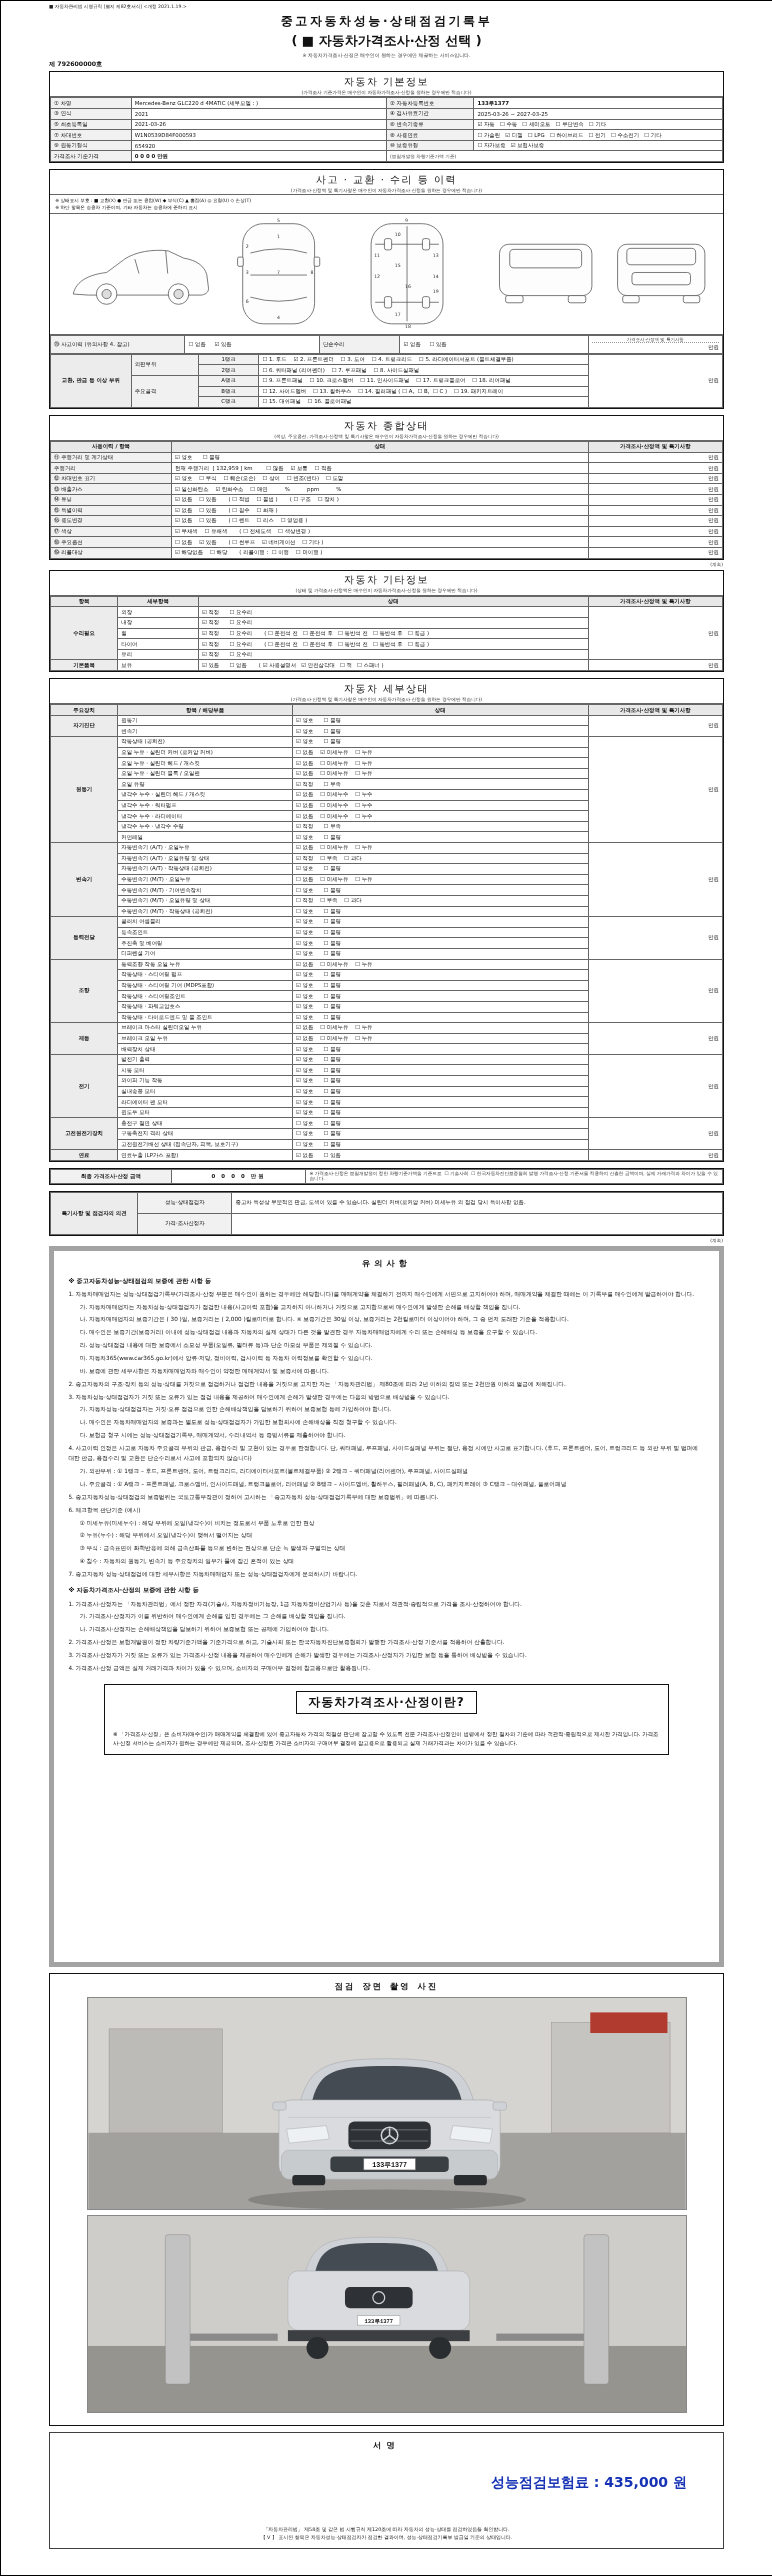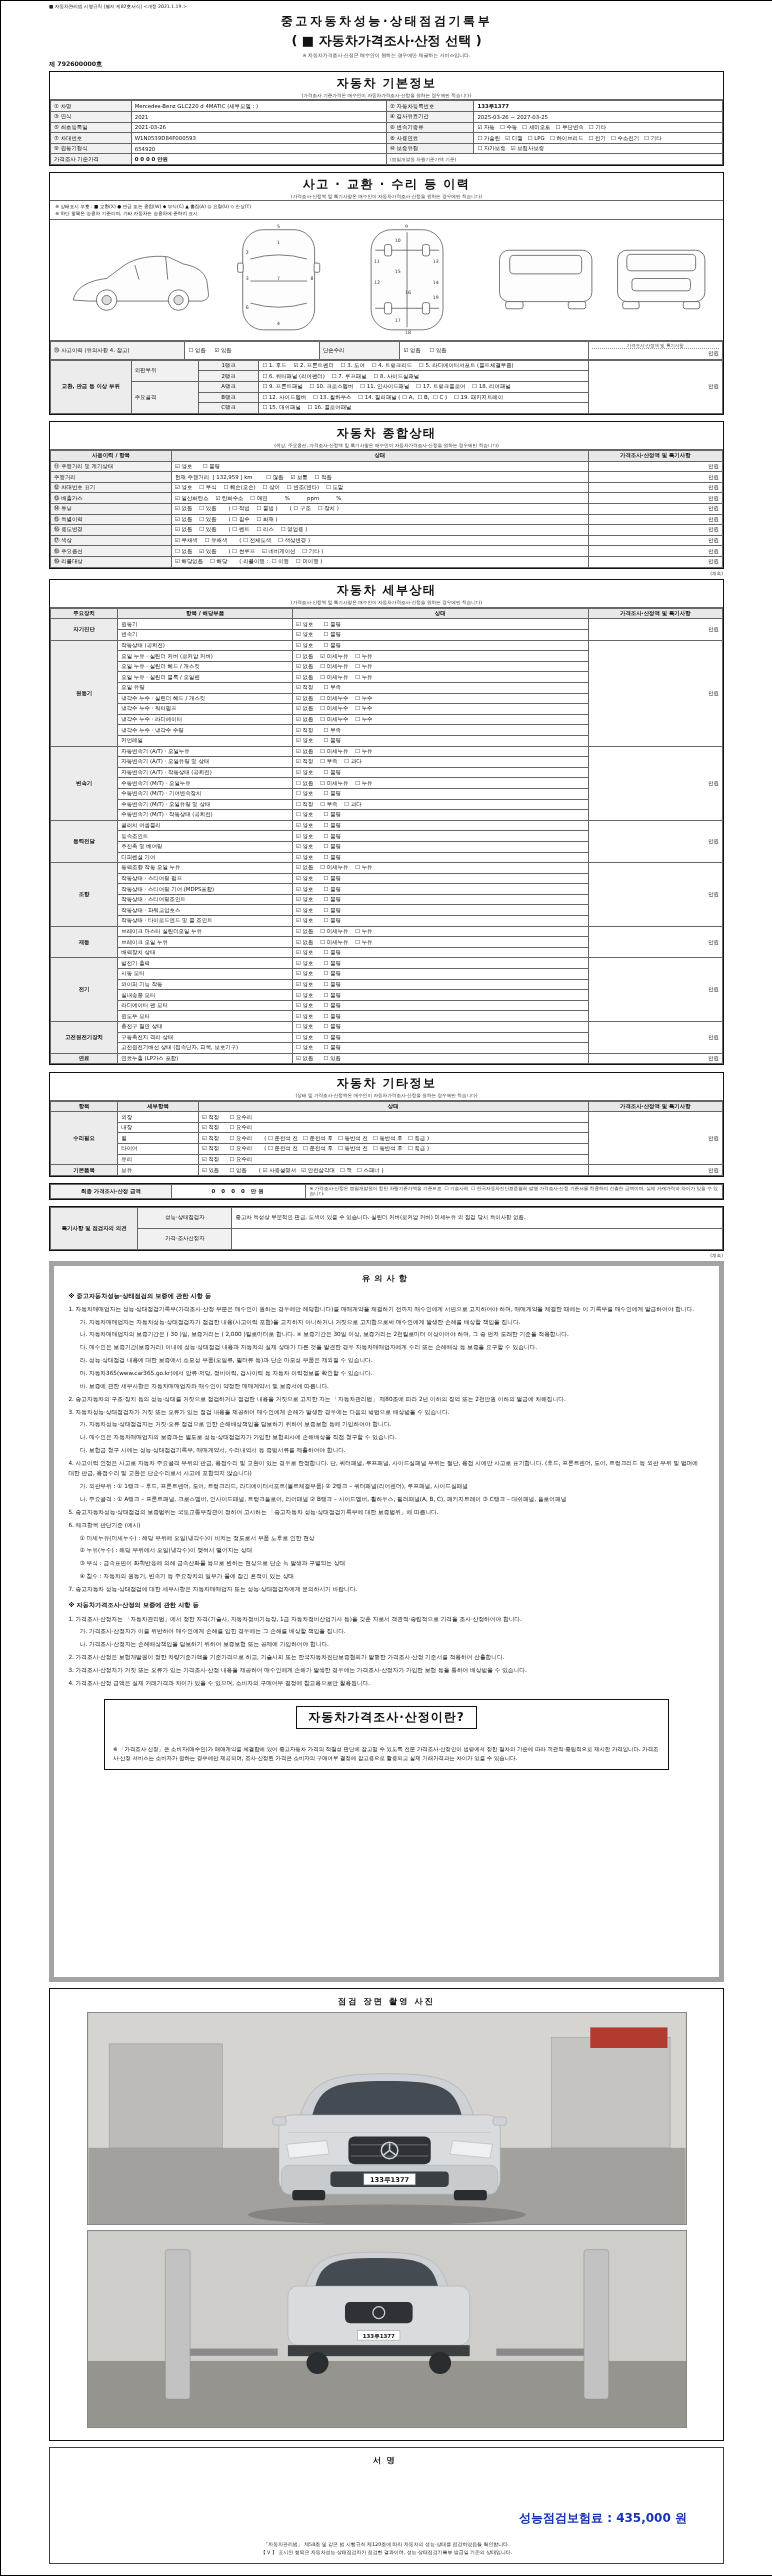--- a/index.html
+++ b/index.html
@@ -9,46 +9,46 @@
   .title-wrap{text-align:center;padding:4.1px 0 1px;}
   .main-title{font-size:12px;font-weight:bold;letter-spacing:2.6px;}
   .sub-title{font-size:13px;font-weight:bold;margin-top:2.1px;}
   .sub-note{font-size:4.9px;margin-top:1.5px;color:#333;}
   .doc-no{font-size:6.2px;font-weight:bold;margin:1px 0 2.6px;}
   .box{border:1px solid #111;margin-bottom:6.2px;background:#fff;}
   table{width:100%;border-collapse:collapse;table-layout:fixed;}
   td,th{border:0.5px solid #666;font-size:5.4px;padding:1.3px 3.1px;vertical-align:middle;word-break:break-all;}
   th{background:#e8e8e8;font-weight:bold;text-align:center;font-size:5.4px;}
   .sec-head{border-bottom:0.5px solid #666;text-align:center;padding:2.6px 0 1.5px;}
-  .sec-title{font-size:12px;font-weight:bold;letter-spacing:1.5px;}
+  .sec-title{font-size:10px;font-weight:normal;letter-spacing:1.5px;}
   .sec-note{font-size:4.6px;color:#333;margin-top:1px;}
   .lbl{background:#f1f1f1;}
   .grp{text-align:center;background:#ececec;font-weight:bold;}
   .rank{text-align:center;}
   .price{text-align:right;color:#222;}
   .state{white-space:pre-wrap;}
   .legend{padding:1.5px 5.2px;border-bottom:0.5px solid #666;font-size:4.6px;line-height:1.6;text-align:left;}
   .diagram{padding:2.1px 0;border-bottom:0.5px solid #666;text-align:center;background:#fff;}
   .price-head{font-size:4.4px;color:#444;text-align:center;border-bottom:0.5px dotted #999;margin-bottom:1px;}
   .cont-marker{text-align:right;font-size:4.6px;color:#333;margin:-4.1px 1px 3.1px;}
   .val-strong{font-weight:bold;}
   .notice-box{border:5px solid #a3a3a3;margin-bottom:6.2px;box-sizing:border-box;min-height:721px;padding:5.2px 14.4px 8.2px;}
   .notice-title{text-align:center;font-weight:bold;font-size:8.2px;letter-spacing:4.1px;margin:2.1px 0 6.2px;}
   .notice-heading{font-weight:bold;font-size:6.2px;margin:7.2px 0 3.1px;}
   .notice-item{font-size:5.7px;line-height:1.8;margin:2.6px 0;}
   .ind1{padding-left:11.3px;}
   .def-box{border:0.8px solid #111;margin:11.3px auto 2.1px;width:86%;padding:5.2px 8.2px 6.2px;text-align:center;}
   .def-title{font-weight:bold;font-size:12px;border:0.5px solid #111;display:inline-block;padding:2.1px 11.3px;margin-bottom:16px;letter-spacing:1px;}
   .def-text{font-size:5.4px;line-height:1.7;text-align:left;}
-  .photo-box{border:1px solid #111;margin-bottom:6.2px;padding:6.2px 0 7.2px;text-align:center;}
+  .photo-box{border:1px solid #111;margin-bottom:6.2px;padding:6.2px 0 7.2px;text-align:center;font-family:Liberation Mono, monospace;}
   .photo-title{font-weight:bold;font-size:8.2px;letter-spacing:2.1px;margin-bottom:5.2px;}
   svg.photo{display:block;margin:0 auto 5.2px;background:#c4c2bf;border:0.5px solid #888;}
   .sign-box{border:1px solid #404040;height:117px;position:relative;box-sizing:border-box;}
   .sign-title{text-align:center;font-weight:bold;font-size:8.2px;letter-spacing:5.2px;padding-top:6.2px;}
-  .insurance{position:absolute;right:36px;bottom:36px;color:#1733b5;font-weight:bold;font-size:12px;}
+  .insurance{position:absolute;right:36px;bottom:56px;color:#1733b5;font-weight:bold;font-size:14px;}
   .sign-legal{position:absolute;left:50%;transform:translateX(-50%);bottom:7.2px;font-size:4.9px;color:#222;text-align:center;line-height:1.7;width:92%;}
 </style>
 </head>
 <body>
 
 <div class="page">
 
   <div class="form-note-top">■ 자동차관리법 시행규칙 [별지 제82호서식] &lt;개정 2021.1.19.&gt;</div>
 
   <div class="title-wrap">
@@ -318,20 +318,73 @@
             <td class="state">☑ 해당없음    ☐ 해당       ( 리콜이행 :  ☐ 이행    ☐ 미이행 )</td>
             <td class="price">만원</td>
           </tr>
         </tbody>
     </table>
   </div>
   <div class="cont-marker">(계속)</div>
 
   <div class="box">
     <div class="sec-head">
+      <div class="sec-title">자동차 기타정보</div>
+      <div class="sec-note">(상태 및 가격조사·산정액은 매수인이 자동차가격조사·산정을 원하는 경우에만 적습니다)</div>
+    </div>
+    <table>
+      <colgroup>
+          <col style="width:10%">
+          <col style="width:12%">
+          <col style="width:58%">
+          <col style="width:20%">
+        </colgroup>
+      <thead>
+        <tr>
+          <th>항목</th>
+          <th>세부항목</th>
+          <th>상태</th>
+          <th>가격조사·산정액 및 특기사항</th>
+        </tr>
+      </thead>
+      <tbody id="etc-body">
+          <tr>
+            <td class="grp" rowspan="5">수리필요</td>
+            <td>외장</td>
+            <td class="state">☑ 적정      ☐ 요수리</td>
+            <td class="price" rowspan="5">만원</td>
+          </tr>
+          <tr>
+            <td>내장</td>
+            <td class="state">☑ 적정      ☐ 요수리</td>
+          </tr>
+          <tr>
+            <td>휠</td>
+            <td class="state">☑ 적정      ☐ 요수리       ( ☐ 운전석 전   ☐ 운전석 후   ☐ 동반석 전   ☐ 동반석 후   ☐ 응급 )</td>
+          </tr>
+          <tr>
+            <td>타이어</td>
+            <td class="state">☑ 적정      ☐ 요수리       ( ☐ 운전석 전   ☐ 운전석 후   ☐ 동반석 전   ☐ 동반석 후   ☐ 응급 )</td>
+          </tr>
+          <tr>
+            <td>유리</td>
+            <td class="state">☑ 적정      ☐ 요수리</td>
+          </tr>
+          <tr>
+            <td class="grp" rowspan="1">기본품목</td>
+            <td>보유</td>
+            <td class="state">☑ 있음      ☐ 없음       ( ☑ 사용설명서   ☑ 안전삼각대   ☐ 잭   ☐ 스패너 )</td>
+            <td class="price" rowspan="1">만원</td>
+          </tr>
+        </tbody>
+    </table>
+  </div>
+
+  <div class="box">
+    <div class="sec-head">
       <div class="sec-title">자동차 세부상태</div>
       <div class="sec-note">(가격조사·산정액 및 특기사항은 매수인이 자동차가격조사·산정을 원하는 경우에만 적습니다)</div>
     </div>
     <table>
       <colgroup>
           <col style="width:10%">
           <col style="width:26%">
           <col style="width:44%">
           <col style="width:20%">
         </colgroup>
@@ -521,73 +574,20 @@
             <td class="state">☐ 양호      ☐ 불량</td>
           </tr>
           <tr>
             <td>고전원전기배선 상태 (접속단자, 피복, 보호기구)</td>
             <td class="state">☐ 양호      ☐ 불량</td>
           </tr>
           <tr>
             <td class="grp" rowspan="1">연료</td>
             <td>연료누출 (LP가스 포함)</td>
             <td class="state">☑ 없음      ☐ 있음</td>
-            <td class="price" rowspan="1">만원</td>
-          </tr>
-        </tbody>
-    </table>
-  </div>
-
-  <div class="box">
-    <div class="sec-head">
-      <div class="sec-title">자동차 기타정보</div>
-      <div class="sec-note">(상태 및 가격조사·산정액은 매수인이 자동차가격조사·산정을 원하는 경우에만 적습니다)</div>
-    </div>
-    <table>
-      <colgroup>
-          <col style="width:10%">
-          <col style="width:12%">
-          <col style="width:58%">
-          <col style="width:20%">
-        </colgroup>
-      <thead>
-        <tr>
-          <th>항목</th>
-          <th>세부항목</th>
-          <th>상태</th>
-          <th>가격조사·산정액 및 특기사항</th>
-        </tr>
-      </thead>
-      <tbody id="etc-body">
-          <tr>
-            <td class="grp" rowspan="5">수리필요</td>
-            <td>외장</td>
-            <td class="state">☑ 적정      ☐ 요수리</td>
-            <td class="price" rowspan="5">만원</td>
-          </tr>
-          <tr>
-            <td>내장</td>
-            <td class="state">☑ 적정      ☐ 요수리</td>
-          </tr>
-          <tr>
-            <td>휠</td>
-            <td class="state">☑ 적정      ☐ 요수리       ( ☐ 운전석 전   ☐ 운전석 후   ☐ 동반석 전   ☐ 동반석 후   ☐ 응급 )</td>
-          </tr>
-          <tr>
-            <td>타이어</td>
-            <td class="state">☑ 적정      ☐ 요수리       ( ☐ 운전석 전   ☐ 운전석 후   ☐ 동반석 전   ☐ 동반석 후   ☐ 응급 )</td>
-          </tr>
-          <tr>
-            <td>유리</td>
-            <td class="state">☑ 적정      ☐ 요수리</td>
-          </tr>
-          <tr>
-            <td class="grp" rowspan="1">기본품목</td>
-            <td>보유</td>
-            <td class="state">☑ 있음      ☐ 없음       ( ☑ 사용설명서   ☑ 안전삼각대   ☐ 잭   ☐ 스패너 )</td>
             <td class="price" rowspan="1">만원</td>
           </tr>
         </tbody>
     </table>
   </div>
 
   <div class="box">
     <table>
       <colgroup>
           <col style="width:18%">

